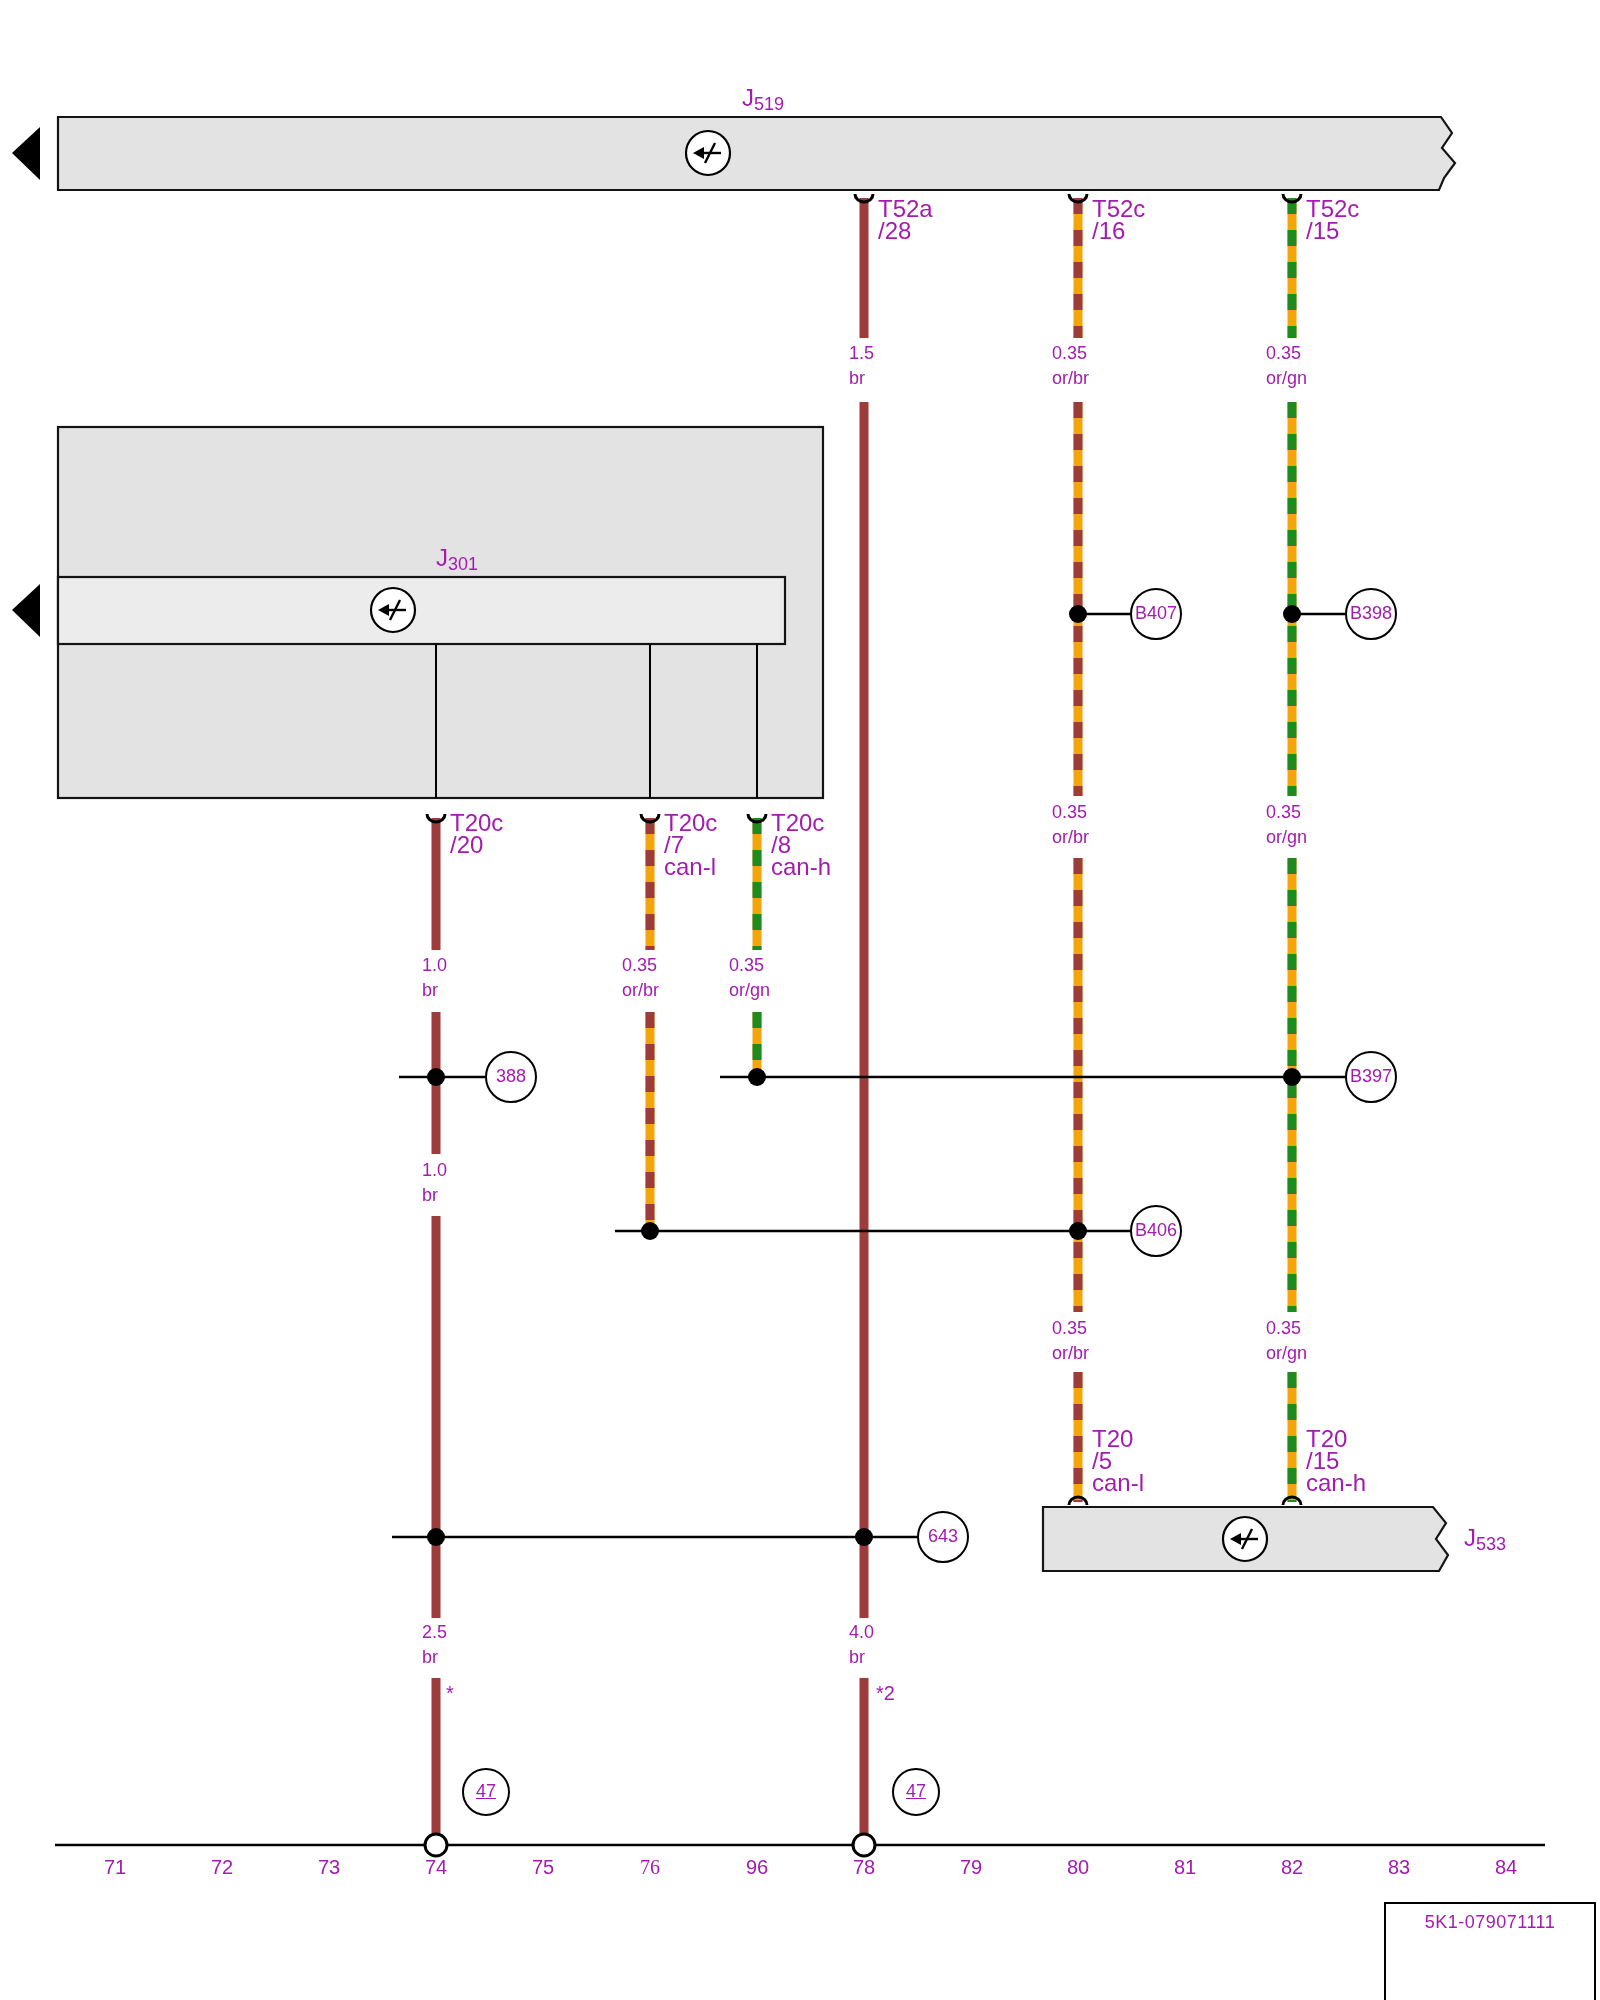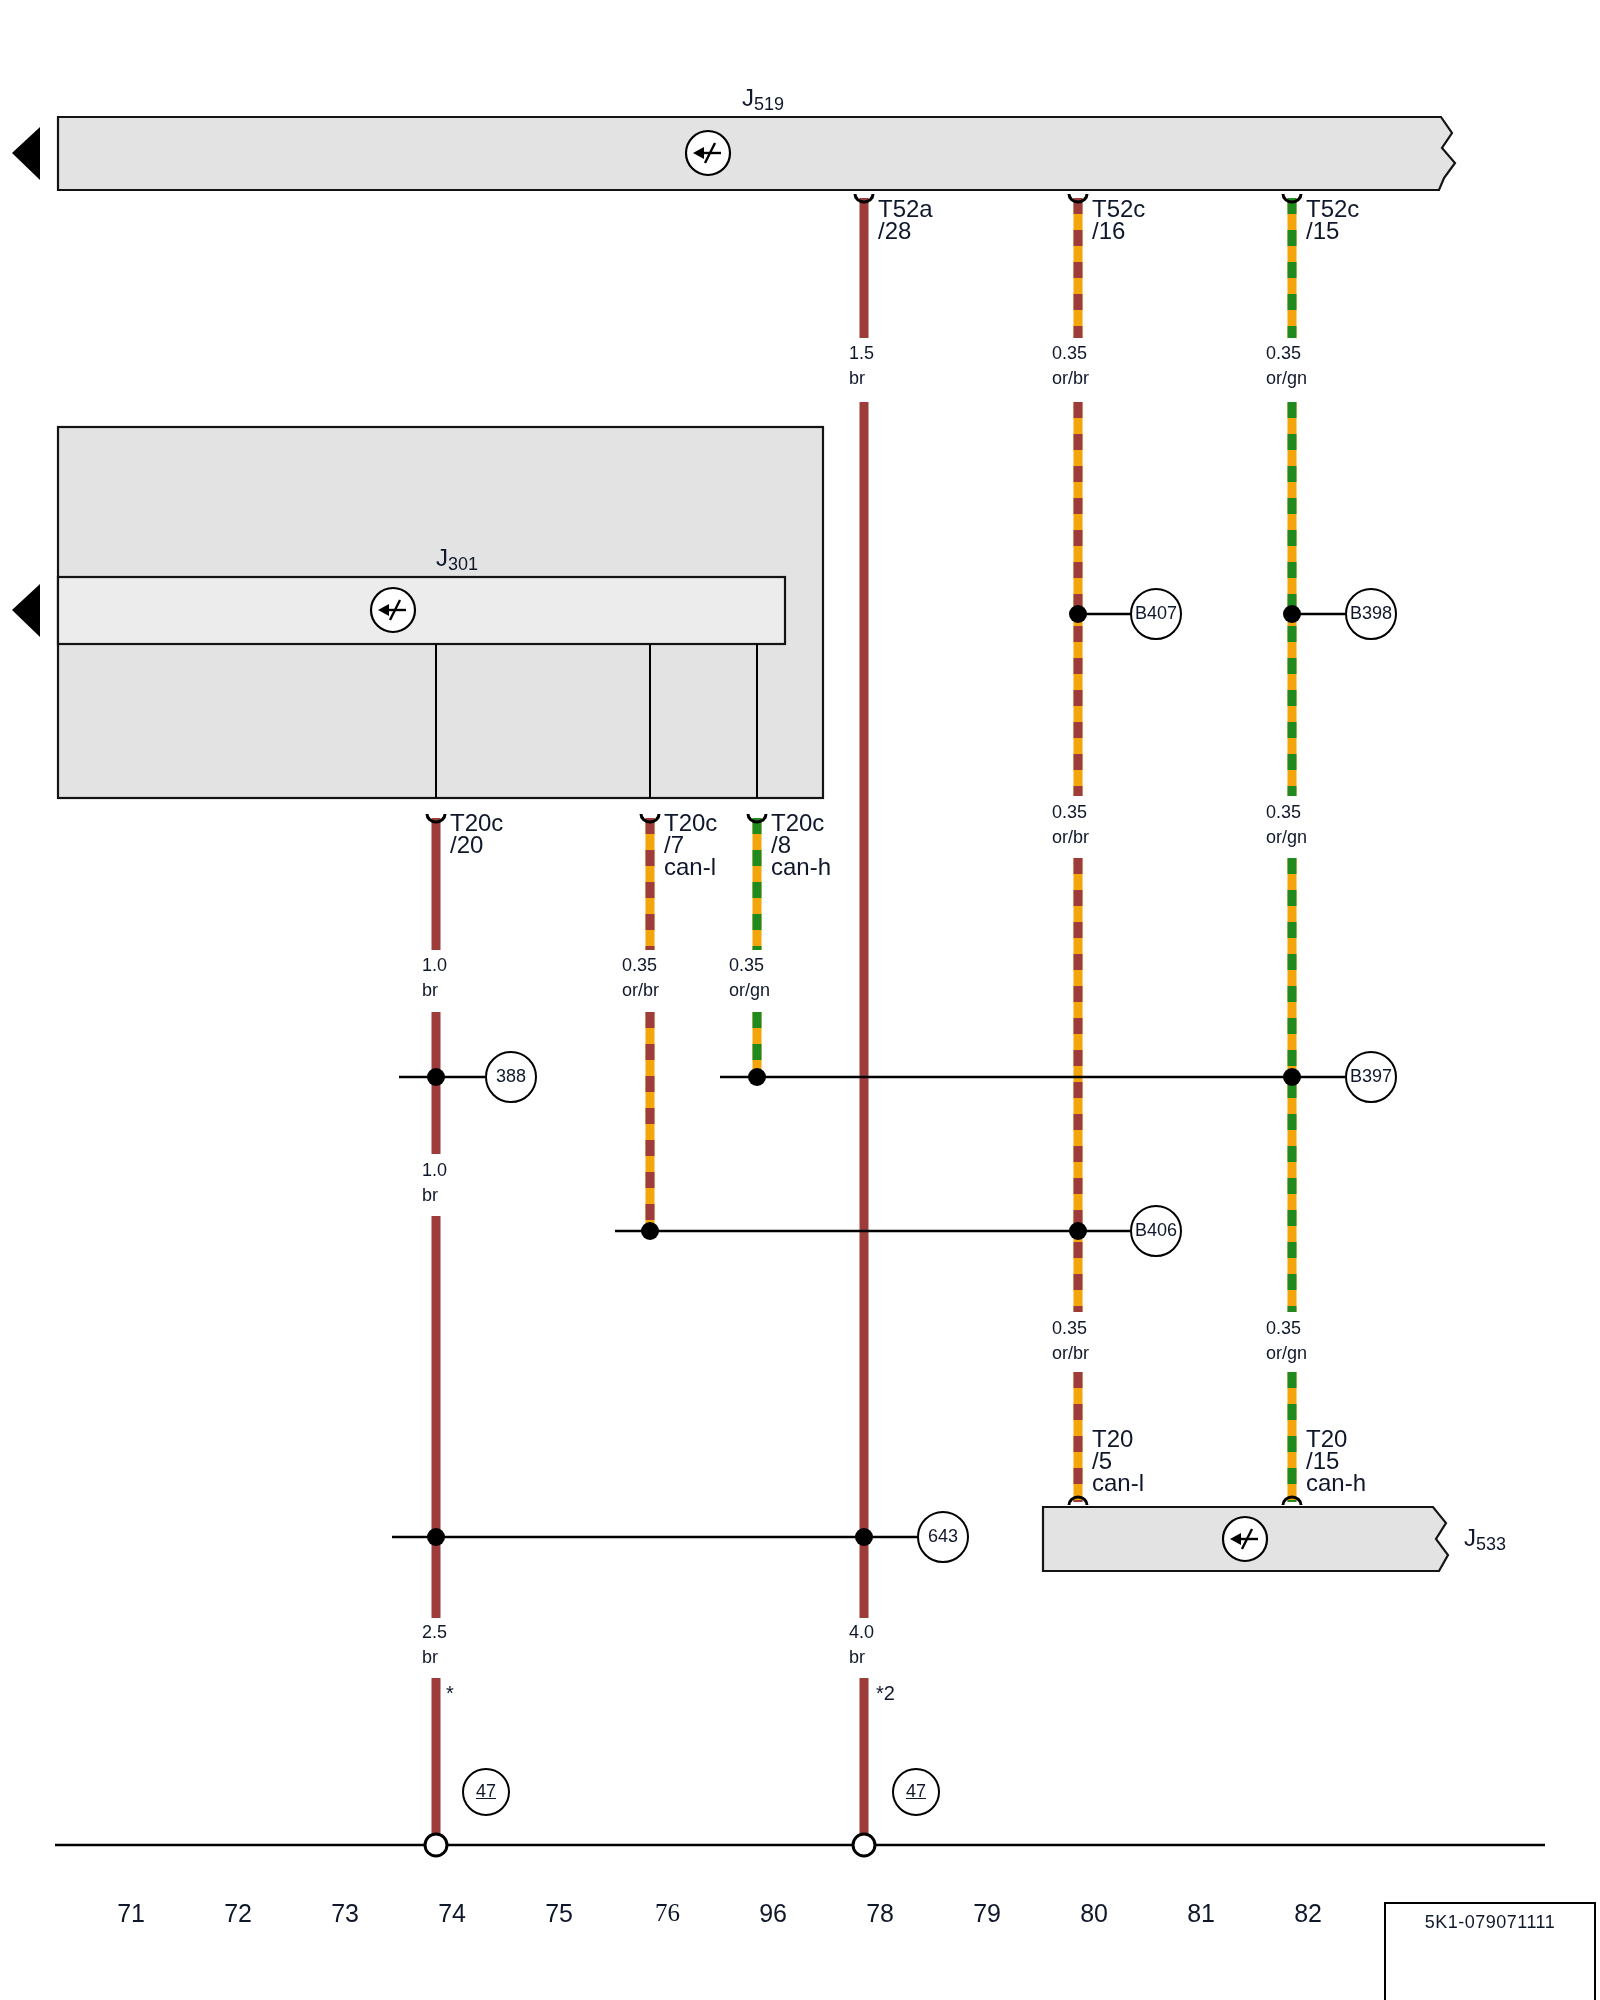--- a/index.html
+++ b/index.html
@@ -1,34 +1,34 @@
 <!DOCTYPE html>
 <html><head>
 <meta charset="utf-8">
 <style>
   * { margin:0; padding:0; box-sizing:border-box; }
   html,body { background:#ffffff; }
   #page {
     position:relative; width:1600px; height:2000px; background:#fff;
-    font-family:"Liberation Sans","DejaVu Sans",sans-serif; color:#0f172a;
+    font-family:"Liberation Sans","DejaVu Sans",sans-serif; color:#a21caf;
     overflow:hidden;
   }
   #linework { position:absolute; left:0; top:0; }
   .abs { position:absolute; }
   .wire-label { font-size:18px; line-height:25px; }
   .term-label { font-size:24px; line-height:22px; }
   .comp-label { font-size:24px; white-space:nowrap; }
   .comp-label .num { font-size:18px; vertical-align:-4px; }
   .ref-circle {
     position:absolute; width:52px; height:52px; border:2.5px solid #000;
     border-radius:50%; background:#fff; text-align:center; line-height:46px;
     font-size:18px;
   }
   .ref-circle.small { width:48px; height:48px; line-height:42px;text-decoration:underline; }
-  .scale-num { position:absolute; width:60px; text-align:right; font-size:25px;margin-top:43px; }
+  .scale-num { position:absolute; width:60px; text-align:center; font-size:20px; }
   .footnote { font-size:20px; }
   .doc-box {
     position:absolute; border:2px solid #000; font-size:18px; text-align:center;
     padding-top:8px; letter-spacing:0.5px; background:#fff;
   }
 </style>
 </head>
 <body>
 
 <div id="page">

